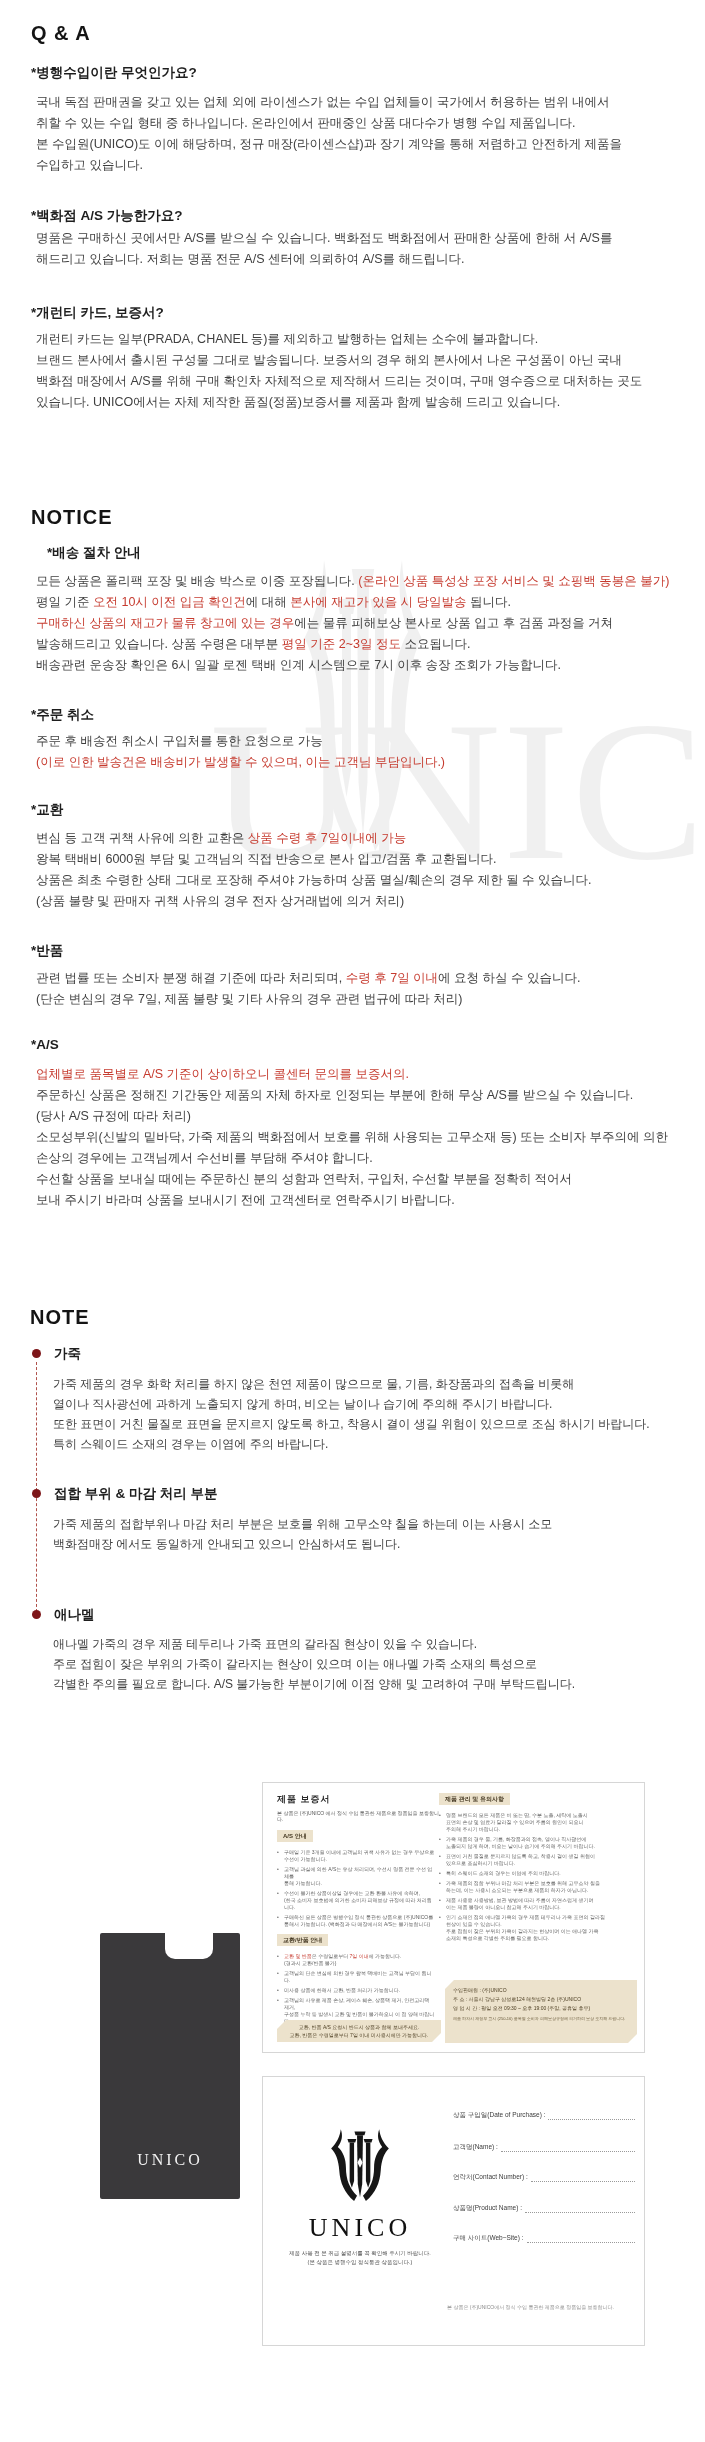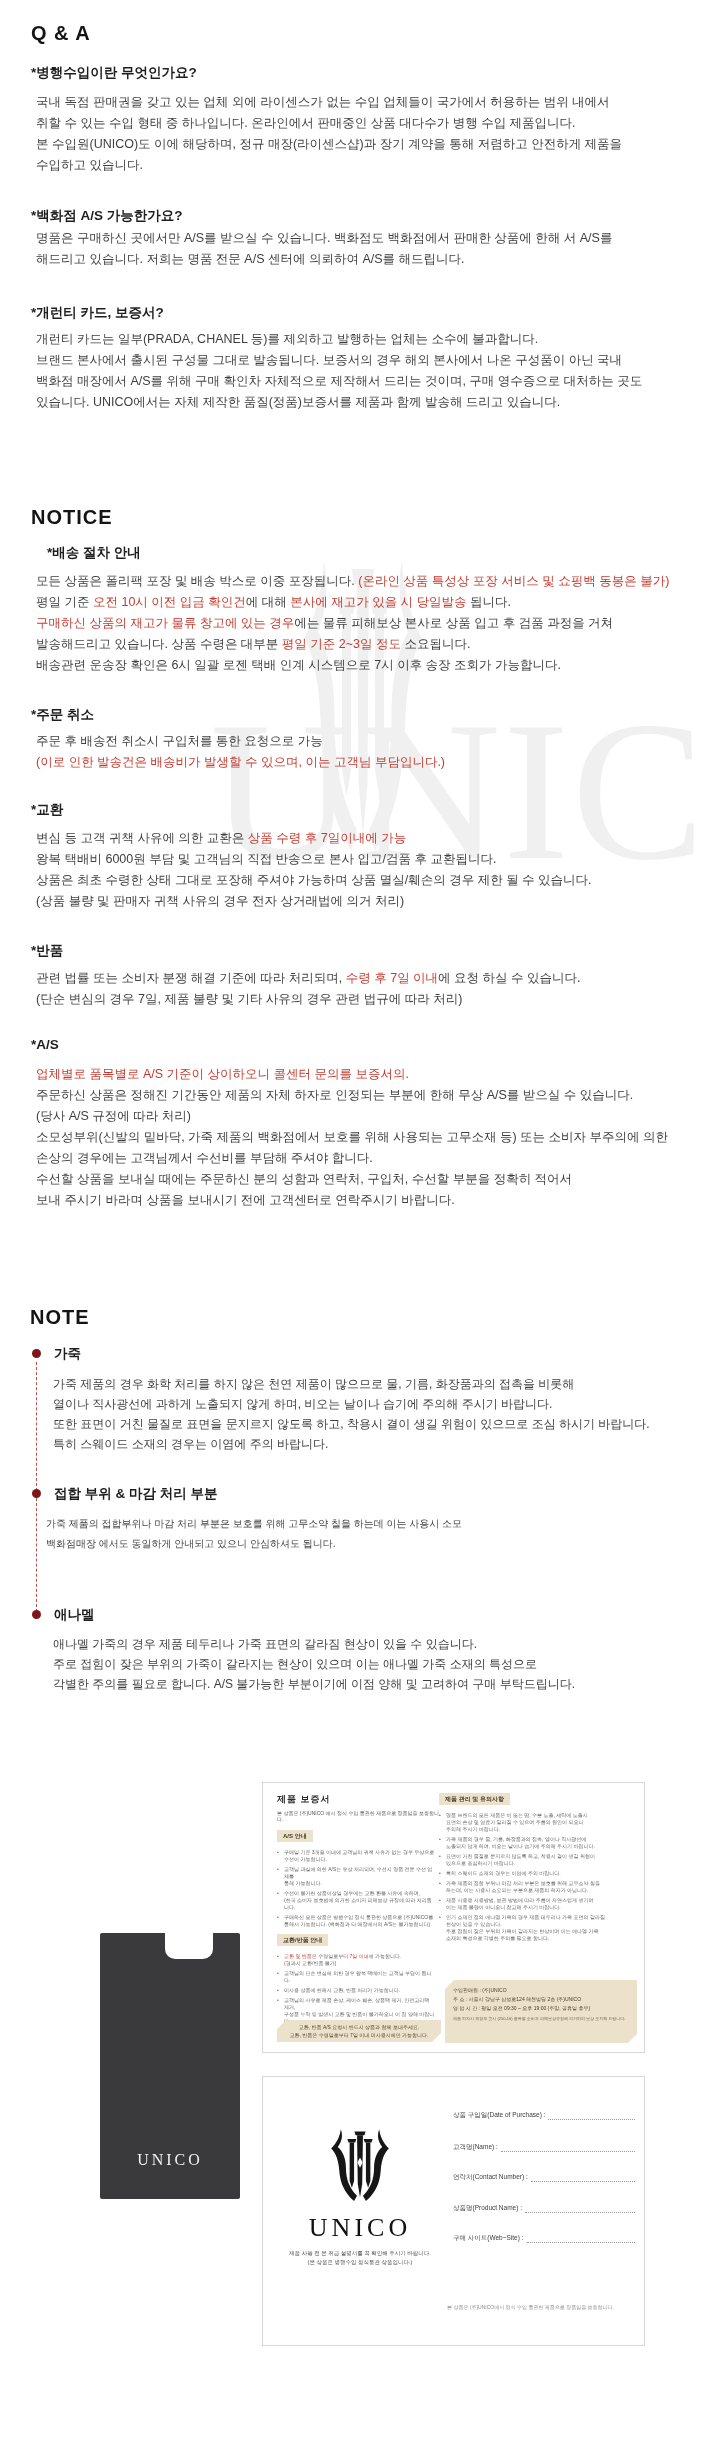--- a/index.html
+++ b/index.html
@@ -141,21 +141,21 @@
   <div class="abs head" style="left:54px;top:1345px;">가죽</div>
   <div class="abs para" style="left:53px;top:1374px;font-size:12px;line-height:20px;">
       <div class="ln"><span>가죽 제품의 경우 화학 처리를 하지 않은 천연 제품이 많으므로 물, 기름, 화장품과의 접촉을 비롯해</span></div>
       <div class="ln"><span>열이나 직사광선에 과하게 노출되지 않게 하며, 비오는 날이나 습기에 주의해 주시기 바랍니다.</span></div>
       <div class="ln"><span>또한 표면이 거친 물질로 표면을 문지르지 않도록 하고, 착용시 결이 생길 위험이 있으므로 조심 하시기 바랍니다.</span></div>
       <div class="ln"><span>특히 스웨이드 소재의 경우는 이염에 주의 바랍니다.</span></div>
     </div>
 
   <div class="abs ndot" style="left:32px;top:1489px;"></div>
   <div class="abs head" style="left:54px;top:1485px;">접합 부위 &amp; 마감 처리 부분</div>
-  <div class="abs para" style="left:46px;top:1514px;font-size:10px;line-height:20px;">
+  <div class="abs para" style="left:53px;top:1514px;font-size:12px;line-height:20px;">
       <div class="ln"><span>가죽 제품의 접합부위나 마감 처리 부분은 보호를 위해 고무소약 칠을 하는데 이는 사용시 소모</span></div>
       <div class="ln"><span>백화점매장 에서도 동일하게 안내되고 있으니 안심하셔도 됩니다.</span></div>
     </div>
 
   <div class="abs ndot" style="left:32px;top:1610px;"></div>
   <div class="abs head" style="left:54px;top:1606px;">애나멜</div>
   <div class="abs para" style="left:53px;top:1634px;font-size:12px;line-height:20px;">
       <div class="ln"><span>애나멜 가죽의 경우 제품 테두리나 가죽 표면의 갈라짐 현상이 있을 수 있습니다.</span></div>
       <div class="ln"><span>주로 접힘이 잦은 부위의 가죽이 갈라지는 현상이 있으며 이는 애나멜 가죽 소재의 특성으로</span></div>
       <div class="ln"><span>각별한 주의를 필요로 합니다. A/S 불가능한 부분이기에 이점 양해 및 고려하여 구매 부탁드립니다.</span></div>

